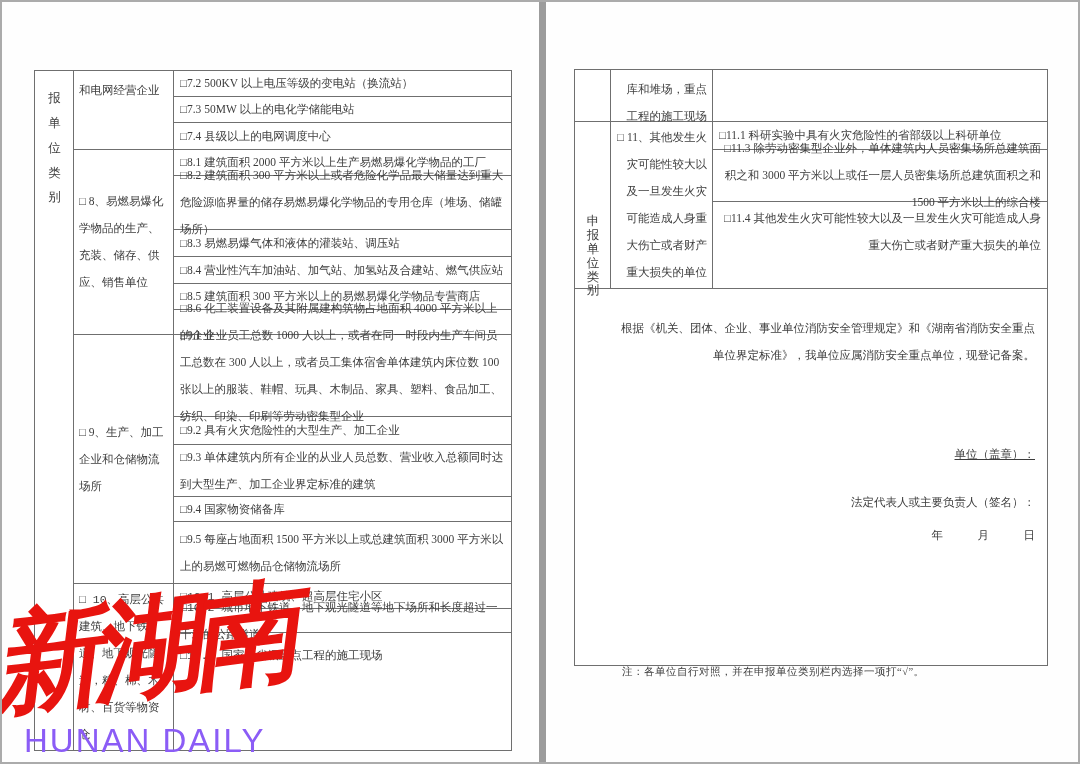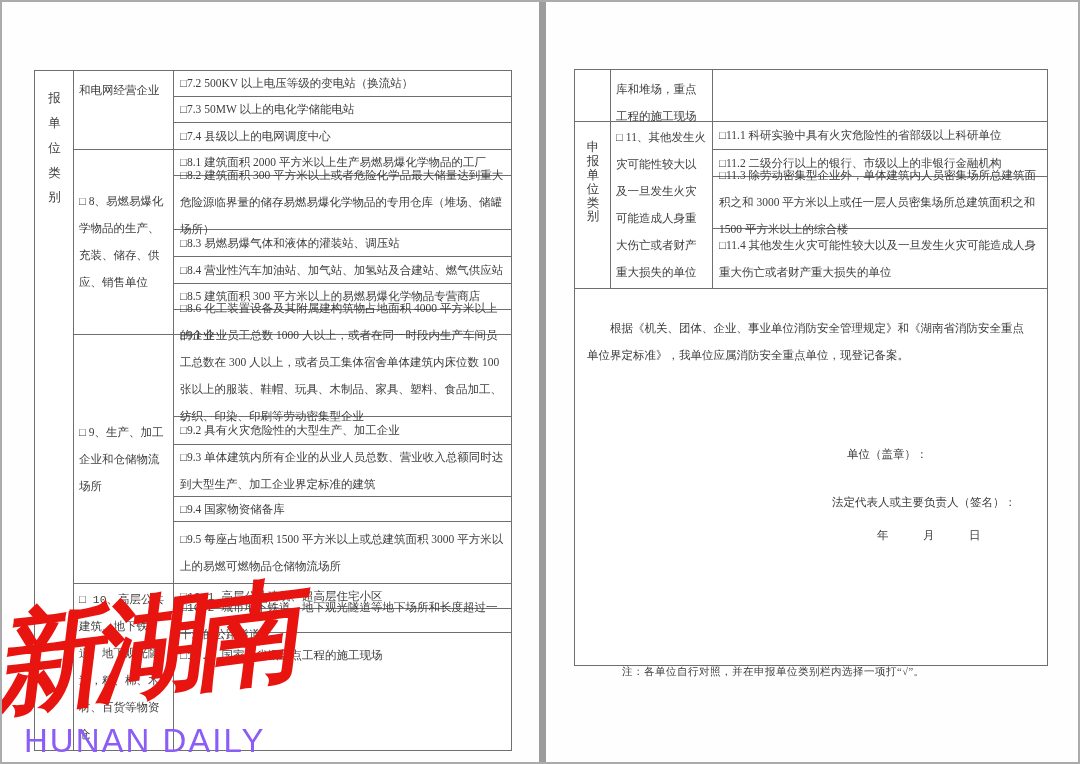--- a/index.html
+++ b/index.html
@@ -25,25 +25,25 @@
          display:flex; align-items:center; }
   .cat.top { align-items:flex-start; padding-top:6px; }
   .rows { flex:1; display:flex; flex-direction:column; min-width:0; }
   .row { border-bottom:1px solid #6f6f6f; padding:0 6px; font-size:11.5px;
          line-height:27px; display:flex; align-items:center; flex-shrink:0; }
   .row:last-child { border-bottom:none; }
   
   .tbl-right .colA { width:36px; }
   .tbl-right .cat { width:102px; }
   .tbl-right .vlabel { letter-spacing:14px; padding-top:8px; }
-  .stack { display:flex; flex-direction:column; flex:1; }
+  .stack { display:flex; flex-direction:column; flex:1;text-align:right; }
   .bigcell { height:376px; padding:0 12px; font-size:11.5px; line-height:27px; }
   .statement { margin-top:26px; text-indent:2em; }
   .sig-line { font-size:11.5px; line-height:27px; }
-  .sig-unit  { margin:72px 0 0 260px; }
+  .sig-unit  { margin:72px 0 0 260px;text-decoration:underline; }
   .sig-legal { margin:21px 0 0 245px; }
   .sig-date  { margin:6px 0 0 290px; }
   .footnote { position:absolute; left:620px; top:663px; font-size:10.5px;
               letter-spacing:0.5px; color:#3d3d3d; }
   
   .logo-cn { position:absolute; left:-12px; top:586px; width:320px;
              font-size:110px; line-height:1.1; font-weight:bold; font-style:italic;
              color:#e8140f; transform:rotate(-7deg); letter-spacing:-10px;
              z-index:5; white-space:nowrap; }
   .logo-en { position:absolute; left:22px; top:720px; font-size:33px;
@@ -166,23 +166,20 @@
         <div class="colV colA">
           <div class="vlabel">申报单位类别</div>
         </div>
         <div class="cat">
           <span>□ 11、其他发生火灾可能性较大以及一旦发生火灾可能造成人身重大伤亡或者财产重大损失的单位</span>
         </div>
         <div class="rows">
           <div class="row" style="height:28px">
               <span>□11.1 科研实验中具有火灾危险性的省部级以上科研单位</span>
             </div>
-          <div class="row" style="height:27px">
-              <span>□11.2 二级分行以上的银行、市级以上的非银行金融机构</span>
-            </div>
           <div class="row" style="height:52px">
               <span>□11.3 除劳动密集型企业外，单体建筑内人员密集场所总建筑面积之和 3000 平方米以上或任一层人员密集场所总建筑面积之和 1500 平方米以上的综合楼</span>
             </div>
           <div class="row" style="height:59px">
               <span>□11.4 其他发生火灾可能性较大以及一旦发生火灾可能造成人身重大伤亡或者财产重大损失的单位</span>
             </div>
         </div>
       </div>
 
       <div class="bigcell">

